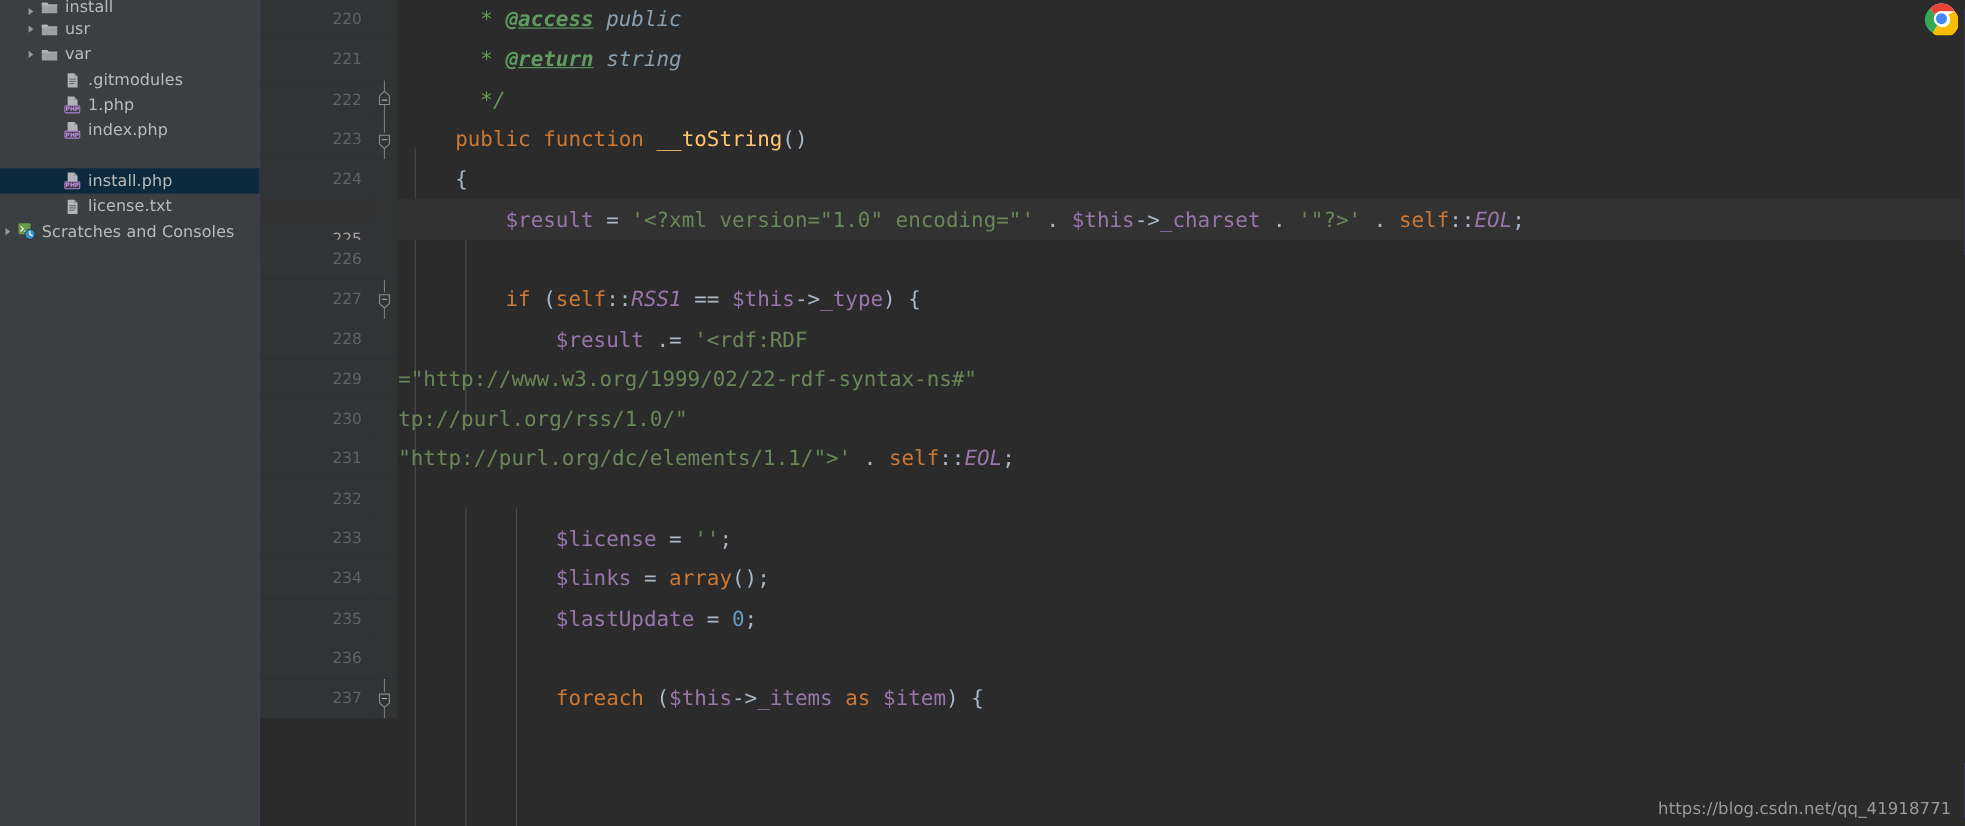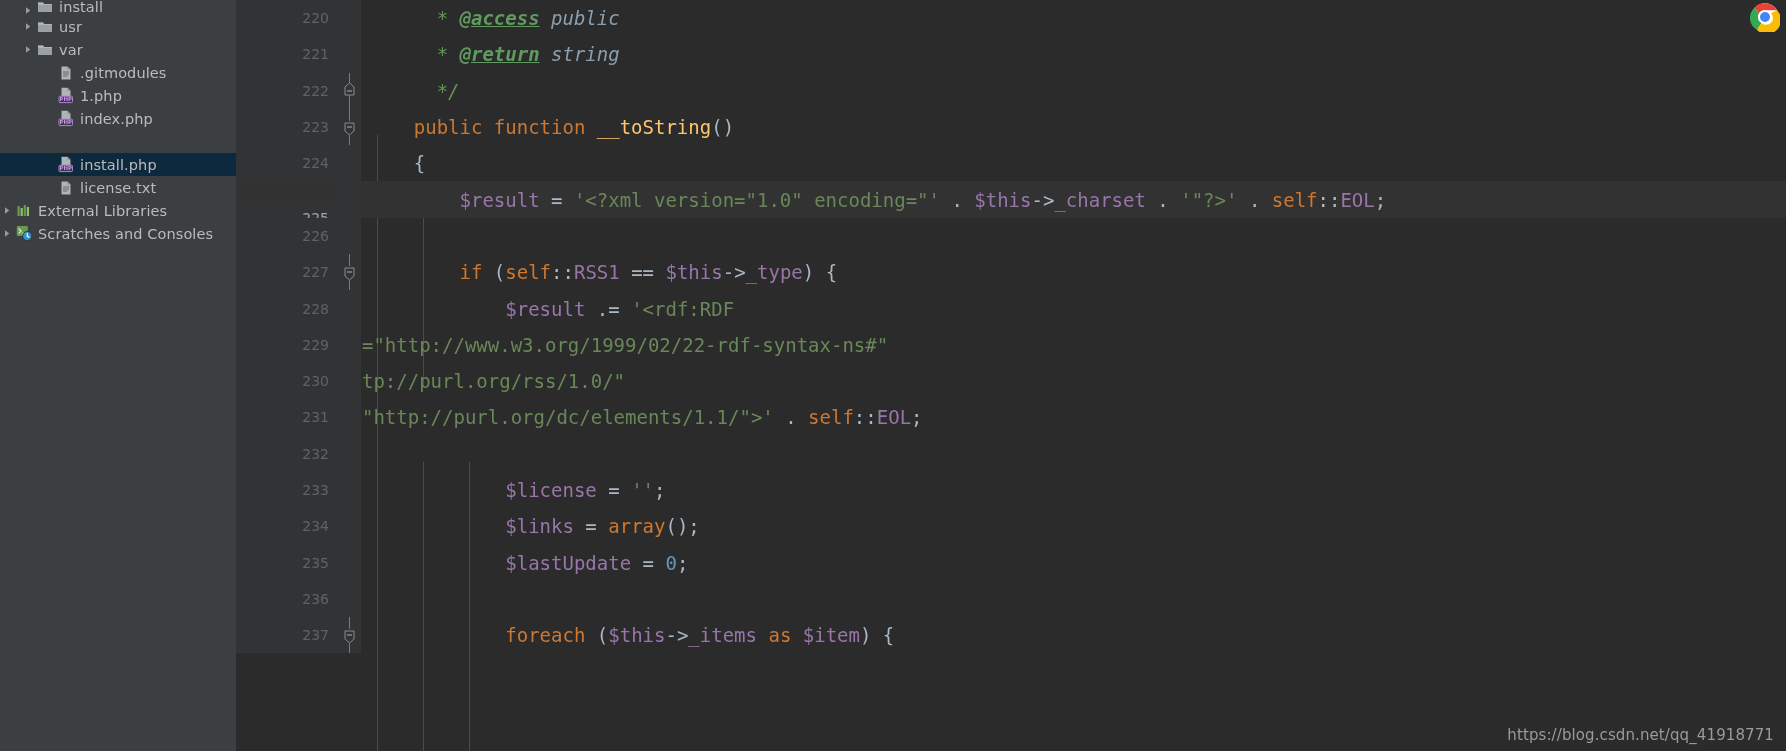--- a/index.html
+++ b/index.html
@@ -142,21 +142,21 @@
   
   .t-kw       { color: #cc7832; }       
   .t-fn       { color: #ffc66d; }       
   .t-var      { color: #9876aa; }       
   .t-str      { color: #6a8759; }       
   .t-num      { color: #6897bb; }       
   .t-op       { color: #a9b7c6; }       
   .t-cmt      { color: #629755; font-style: italic; }   
   .t-cmt-tag  { color: #5f9b60; font-style: italic; font-weight: bold; text-decoration: underline; }
   .t-cmt-val  { color: #8a9fb0; font-style: italic; }
-  .t-const    { color: #9876aa; }   
+  .t-const    { color: #9876aa; font-style: italic; }   
   .t-plain    { color: #a9b7c6; }
 
   
   #watermark {
     position: absolute;
     right: 12px;
     bottom: 7px;
     color: #9a9a9a;
     font-size: 15px;
     font-family: "DejaVu Sans", sans-serif;
@@ -313,37 +313,20 @@
               <path d="M3.5 1.5h6l3 3v10h-9z" fill="#b0b4b8"></path>
               <path d="M9.5 1.5l3 3h-3z" fill="#8a8e92"></path>
               <g stroke="#5c6063" stroke-width="0.9">
                 <line x1="5" y1="7" x2="11" y2="7"></line>
                 <line x1="5" y1="9" x2="11" y2="9"></line>
                 <line x1="5" y1="11" x2="9.5" y2="11"></line>
               </g>
             </svg>
           </div>
           <span class="tree-label">license.txt</span>
-        </div>
-        <div class="tree-row">
-          <div style="width: 0px; flex: 0 0 0px;"></div>
-          <div class="arrow">
-            <svg width="9" height="9" viewBox="0 0 9 9">
-              <path d="M2 1.2l4.3 3.3L2 7.8z" fill="#9a9a9a"></path>
-            </svg>
-          </div>
-          <div class="tree-icon">
-            <svg width="16" height="16" viewBox="0 0 16 16">
-              <rect x="1.5" y="3" width="2.2" height="10" fill="#6a9a4b"></rect>
-              <rect x="4.6" y="5" width="2.2" height="8" fill="#8fc06a"></rect>
-              <rect x="7.7" y="2" width="2.2" height="11" fill="#6a9a4b"></rect>
-              <rect x="10.8" y="4" width="2.2" height="9" fill="#8fc06a"></rect>
-            </svg>
-          </div>
-          <span class="tree-label">External Libraries</span>
         </div>
         <div class="tree-row">
           <div style="width: 0px; flex: 0 0 0px;"></div>
           <div class="arrow">
             <svg width="9" height="9" viewBox="0 0 9 9">
               <path d="M2 1.2l4.3 3.3L2 7.8z" fill="#9a9a9a"></path>
             </svg>
           </div>
           <div class="tree-icon">
             <svg width="17" height="17" viewBox="0 0 17 17">

